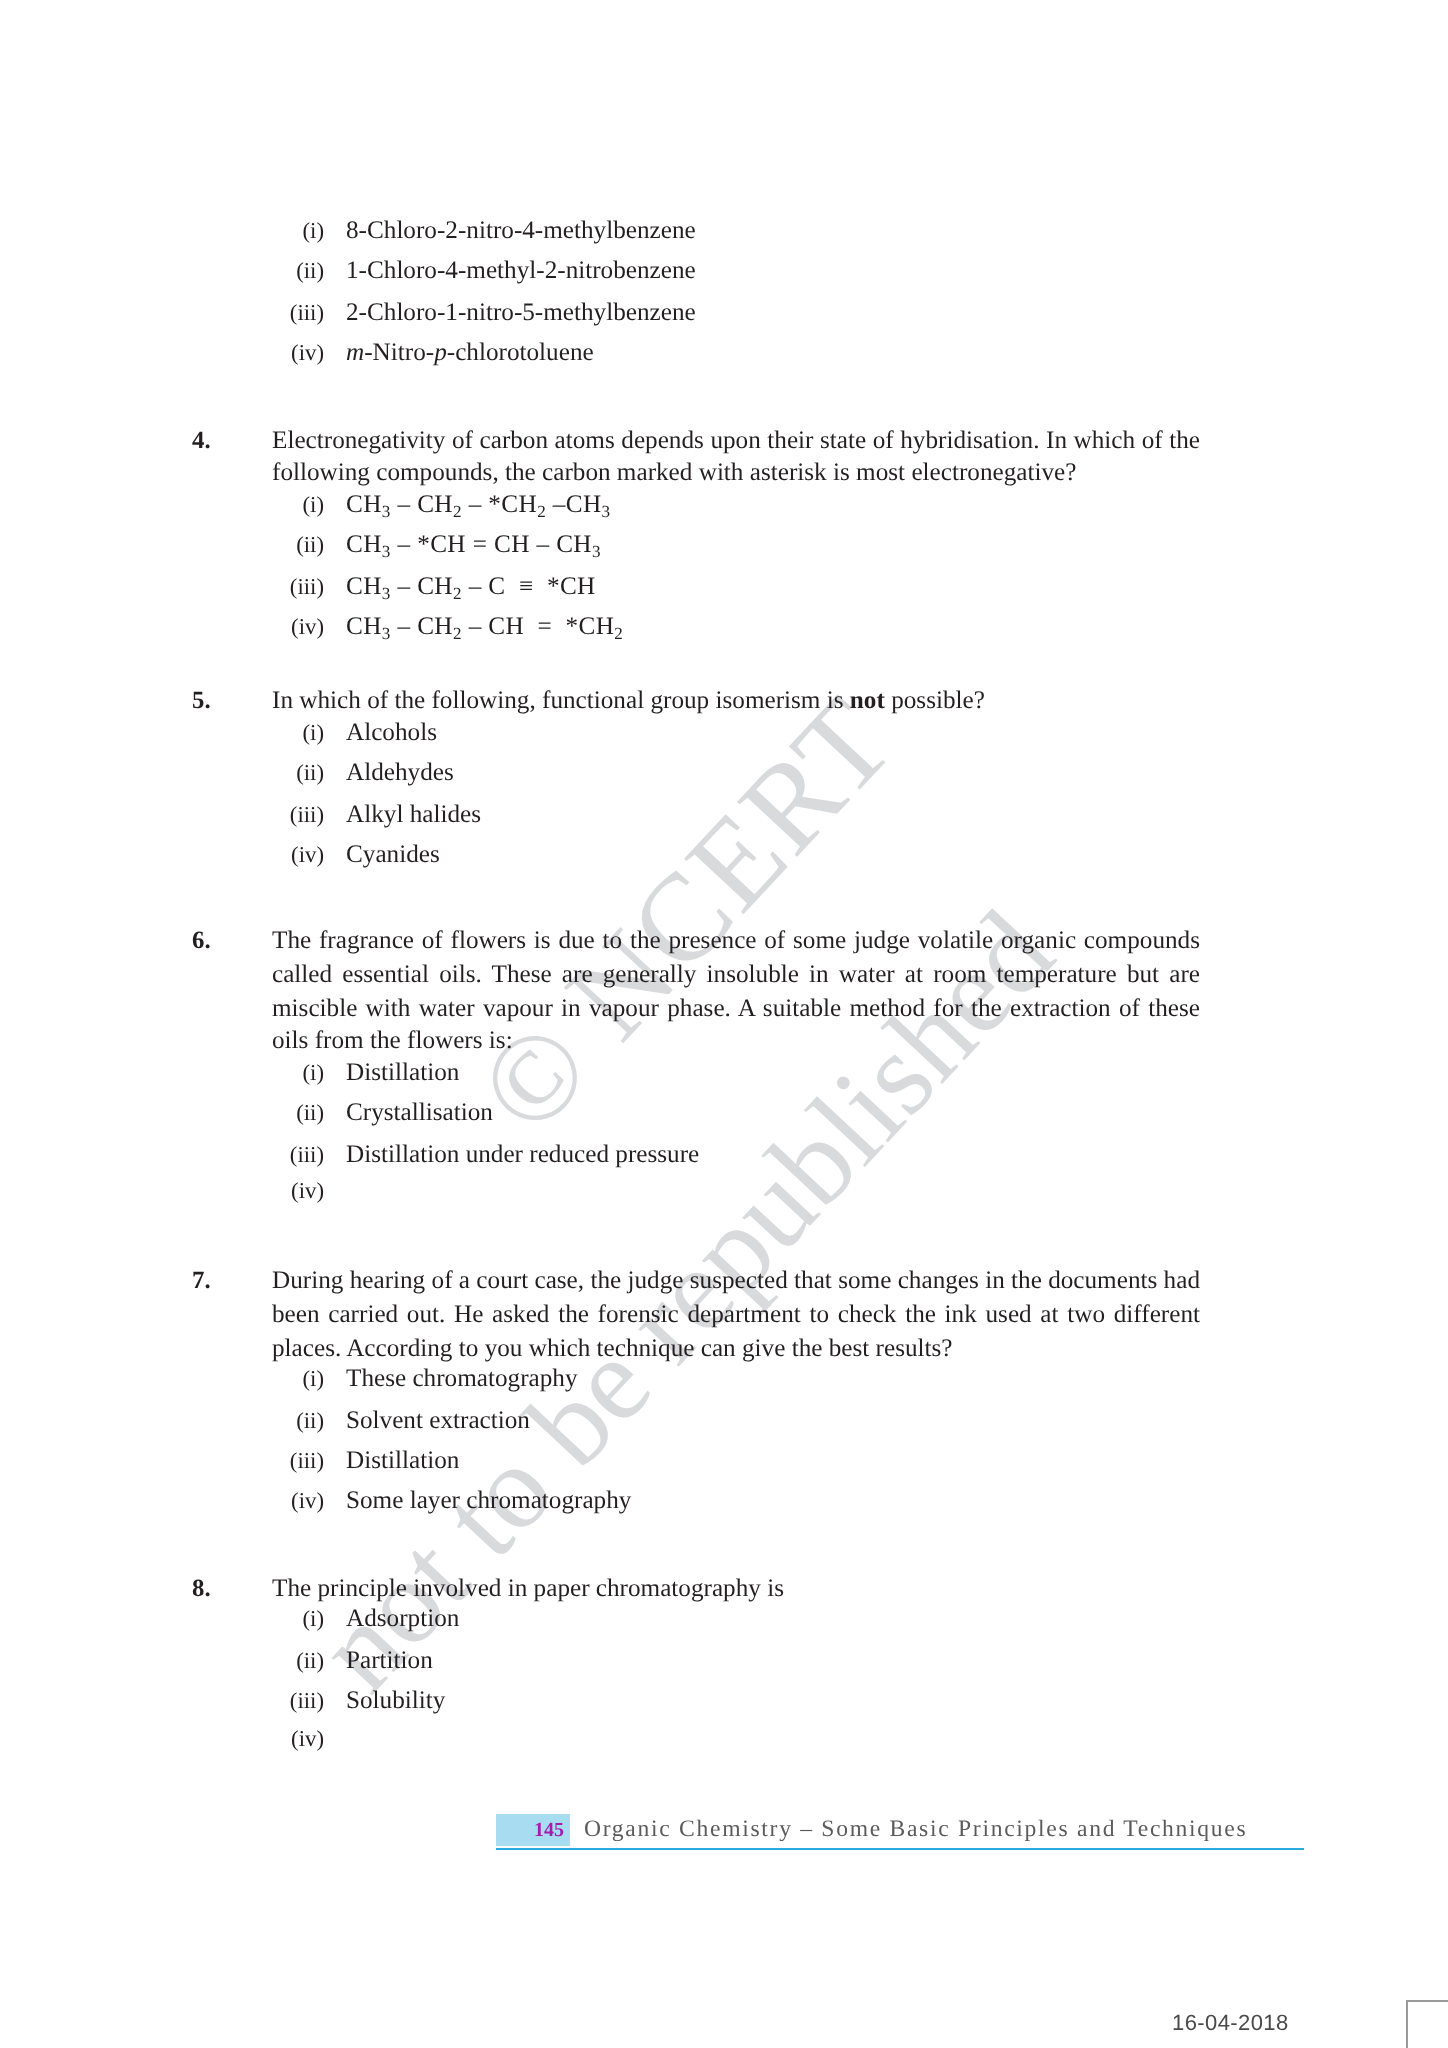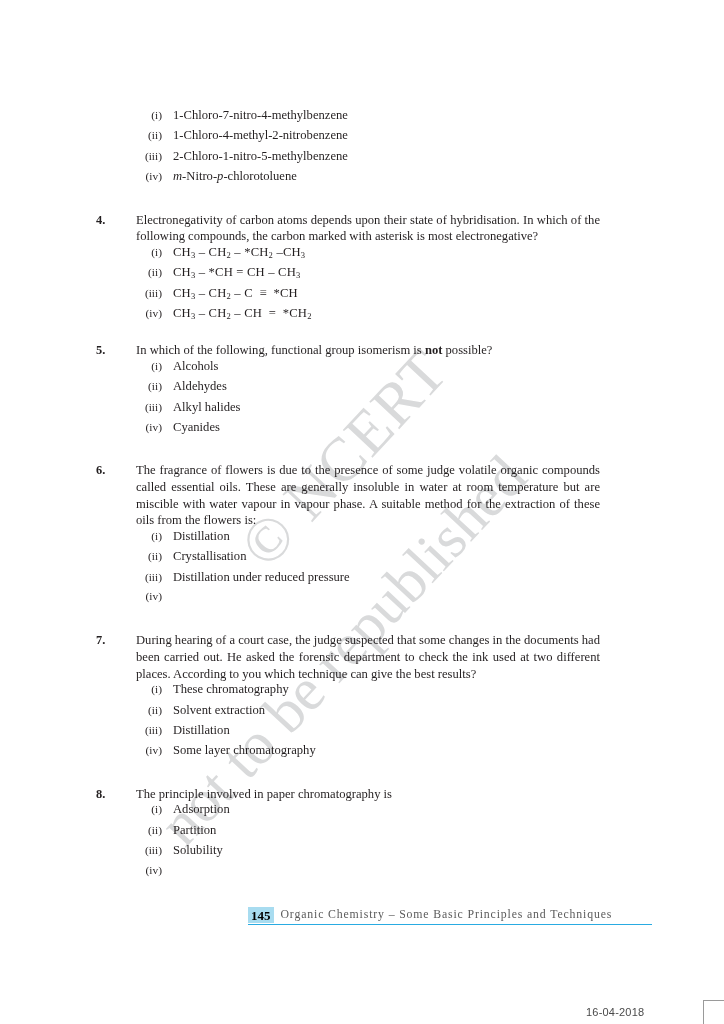--- a/index.html
+++ b/index.html
@@ -134,25 +134,25 @@
     left: 248px;
     top: 889px;
     width: 404px;
     z-index: 3;
   }
   .footer-row {
     display: flex;
     align-items: flex-end;
   }
   .footer-pageno {
-    font-size: 13px;
+    font-size: 10px;
     font-weight: bold;
-    color: #000000;
+    color: #a21caf;
     background: #a8dcf0;
-    padding: 1px 3px 0 3px;
+    padding: 1px 3px 0 19px;
     line-height: 15px;
   }
   .footer-title {
     font-size: 11.8px;
     color: #5b5b5b;
     letter-spacing: 0.85px;
     padding-left: 7px;
     padding-bottom: 1px;
     white-space: nowrap;
     margin-top: 18px;
@@ -205,21 +205,21 @@
   <div class="wm wm-ncert">© NCERT</div>
   <div class="wm wm-republished">not to be republished</div>
 </div>
 
 <div id="page">
   <div class="content">
 
     <ul class="opts opts-indent-a">
       <li class="opt">
         <span class="opt-rn">(i)</span>
-        <span class="opt-txt">1-Chloro-7-nitro-4-methylbenzene</span>
+        <span class="opt-txt">8-Chloro-2-nitro-4-methylbenzene</span>
       </li>
       <li class="opt">
         <span class="opt-rn">(ii)</span>
         <span class="opt-txt">1-Chloro-4-methyl-2-nitrobenzene</span>
       </li>
       <li class="opt">
         <span class="opt-rn">(iii)</span>
         <span class="opt-txt">2-Chloro-1-nitro-5-methylbenzene</span>
       </li>
       <li class="opt">

